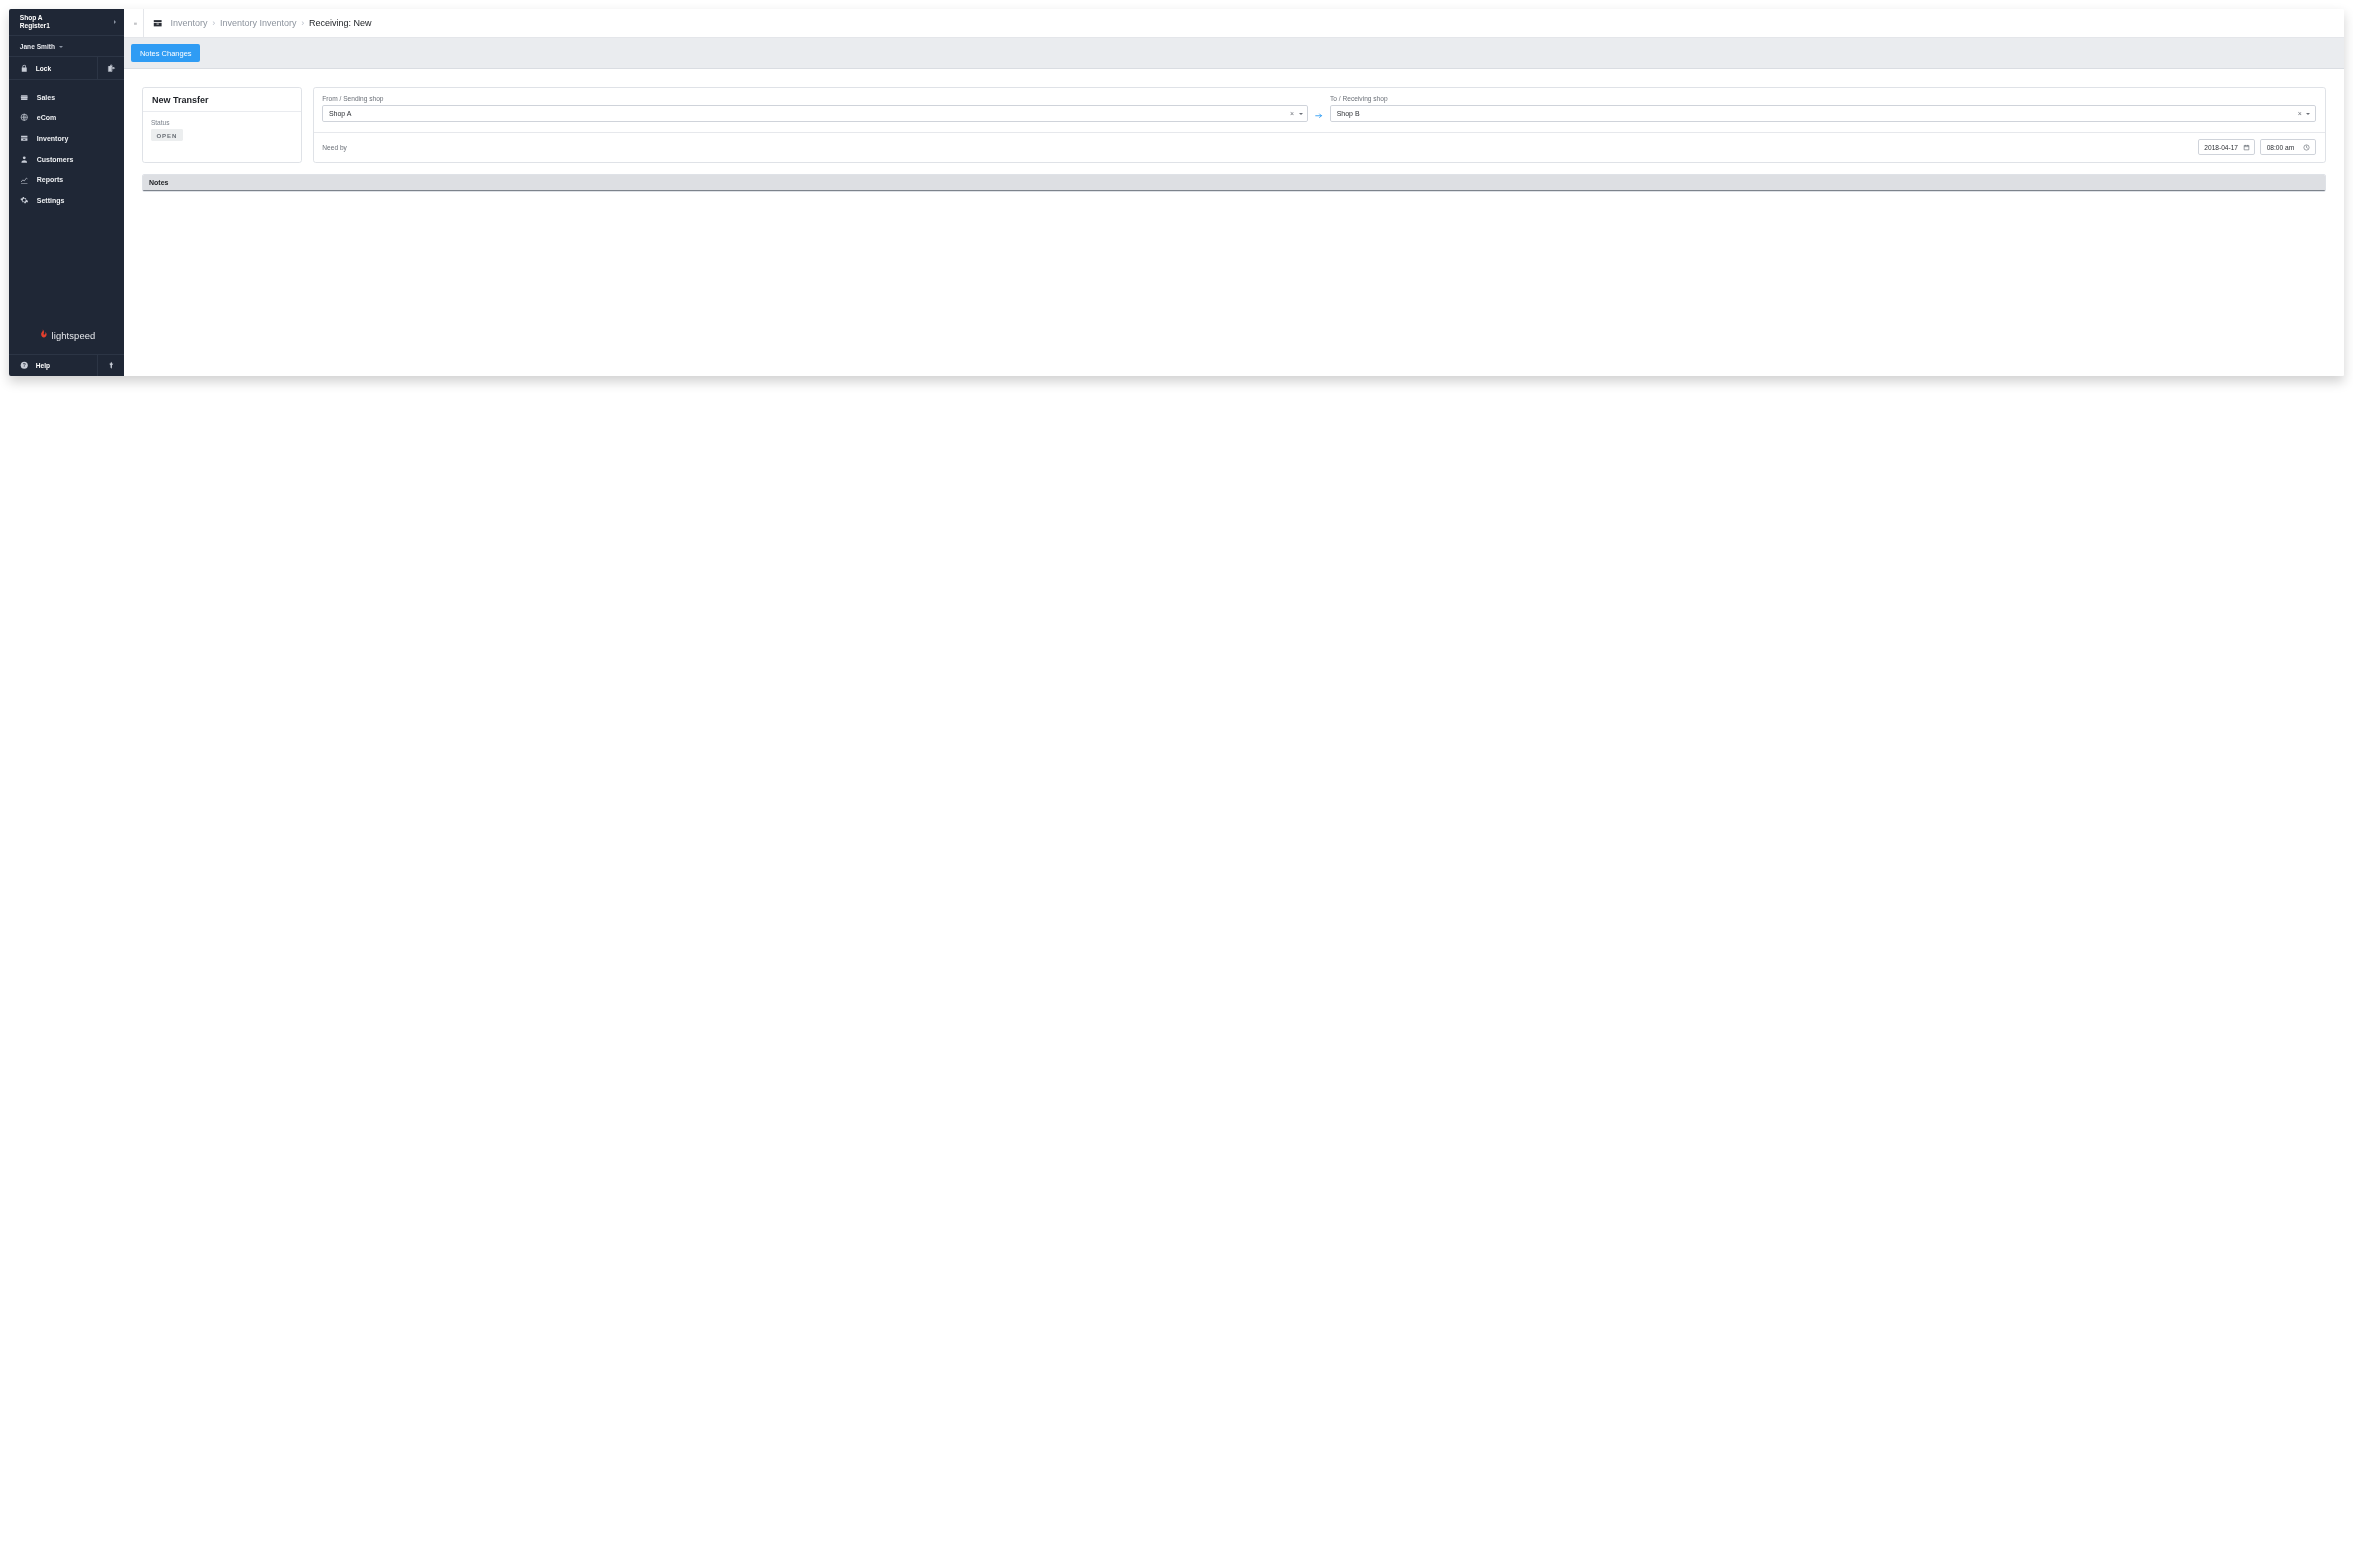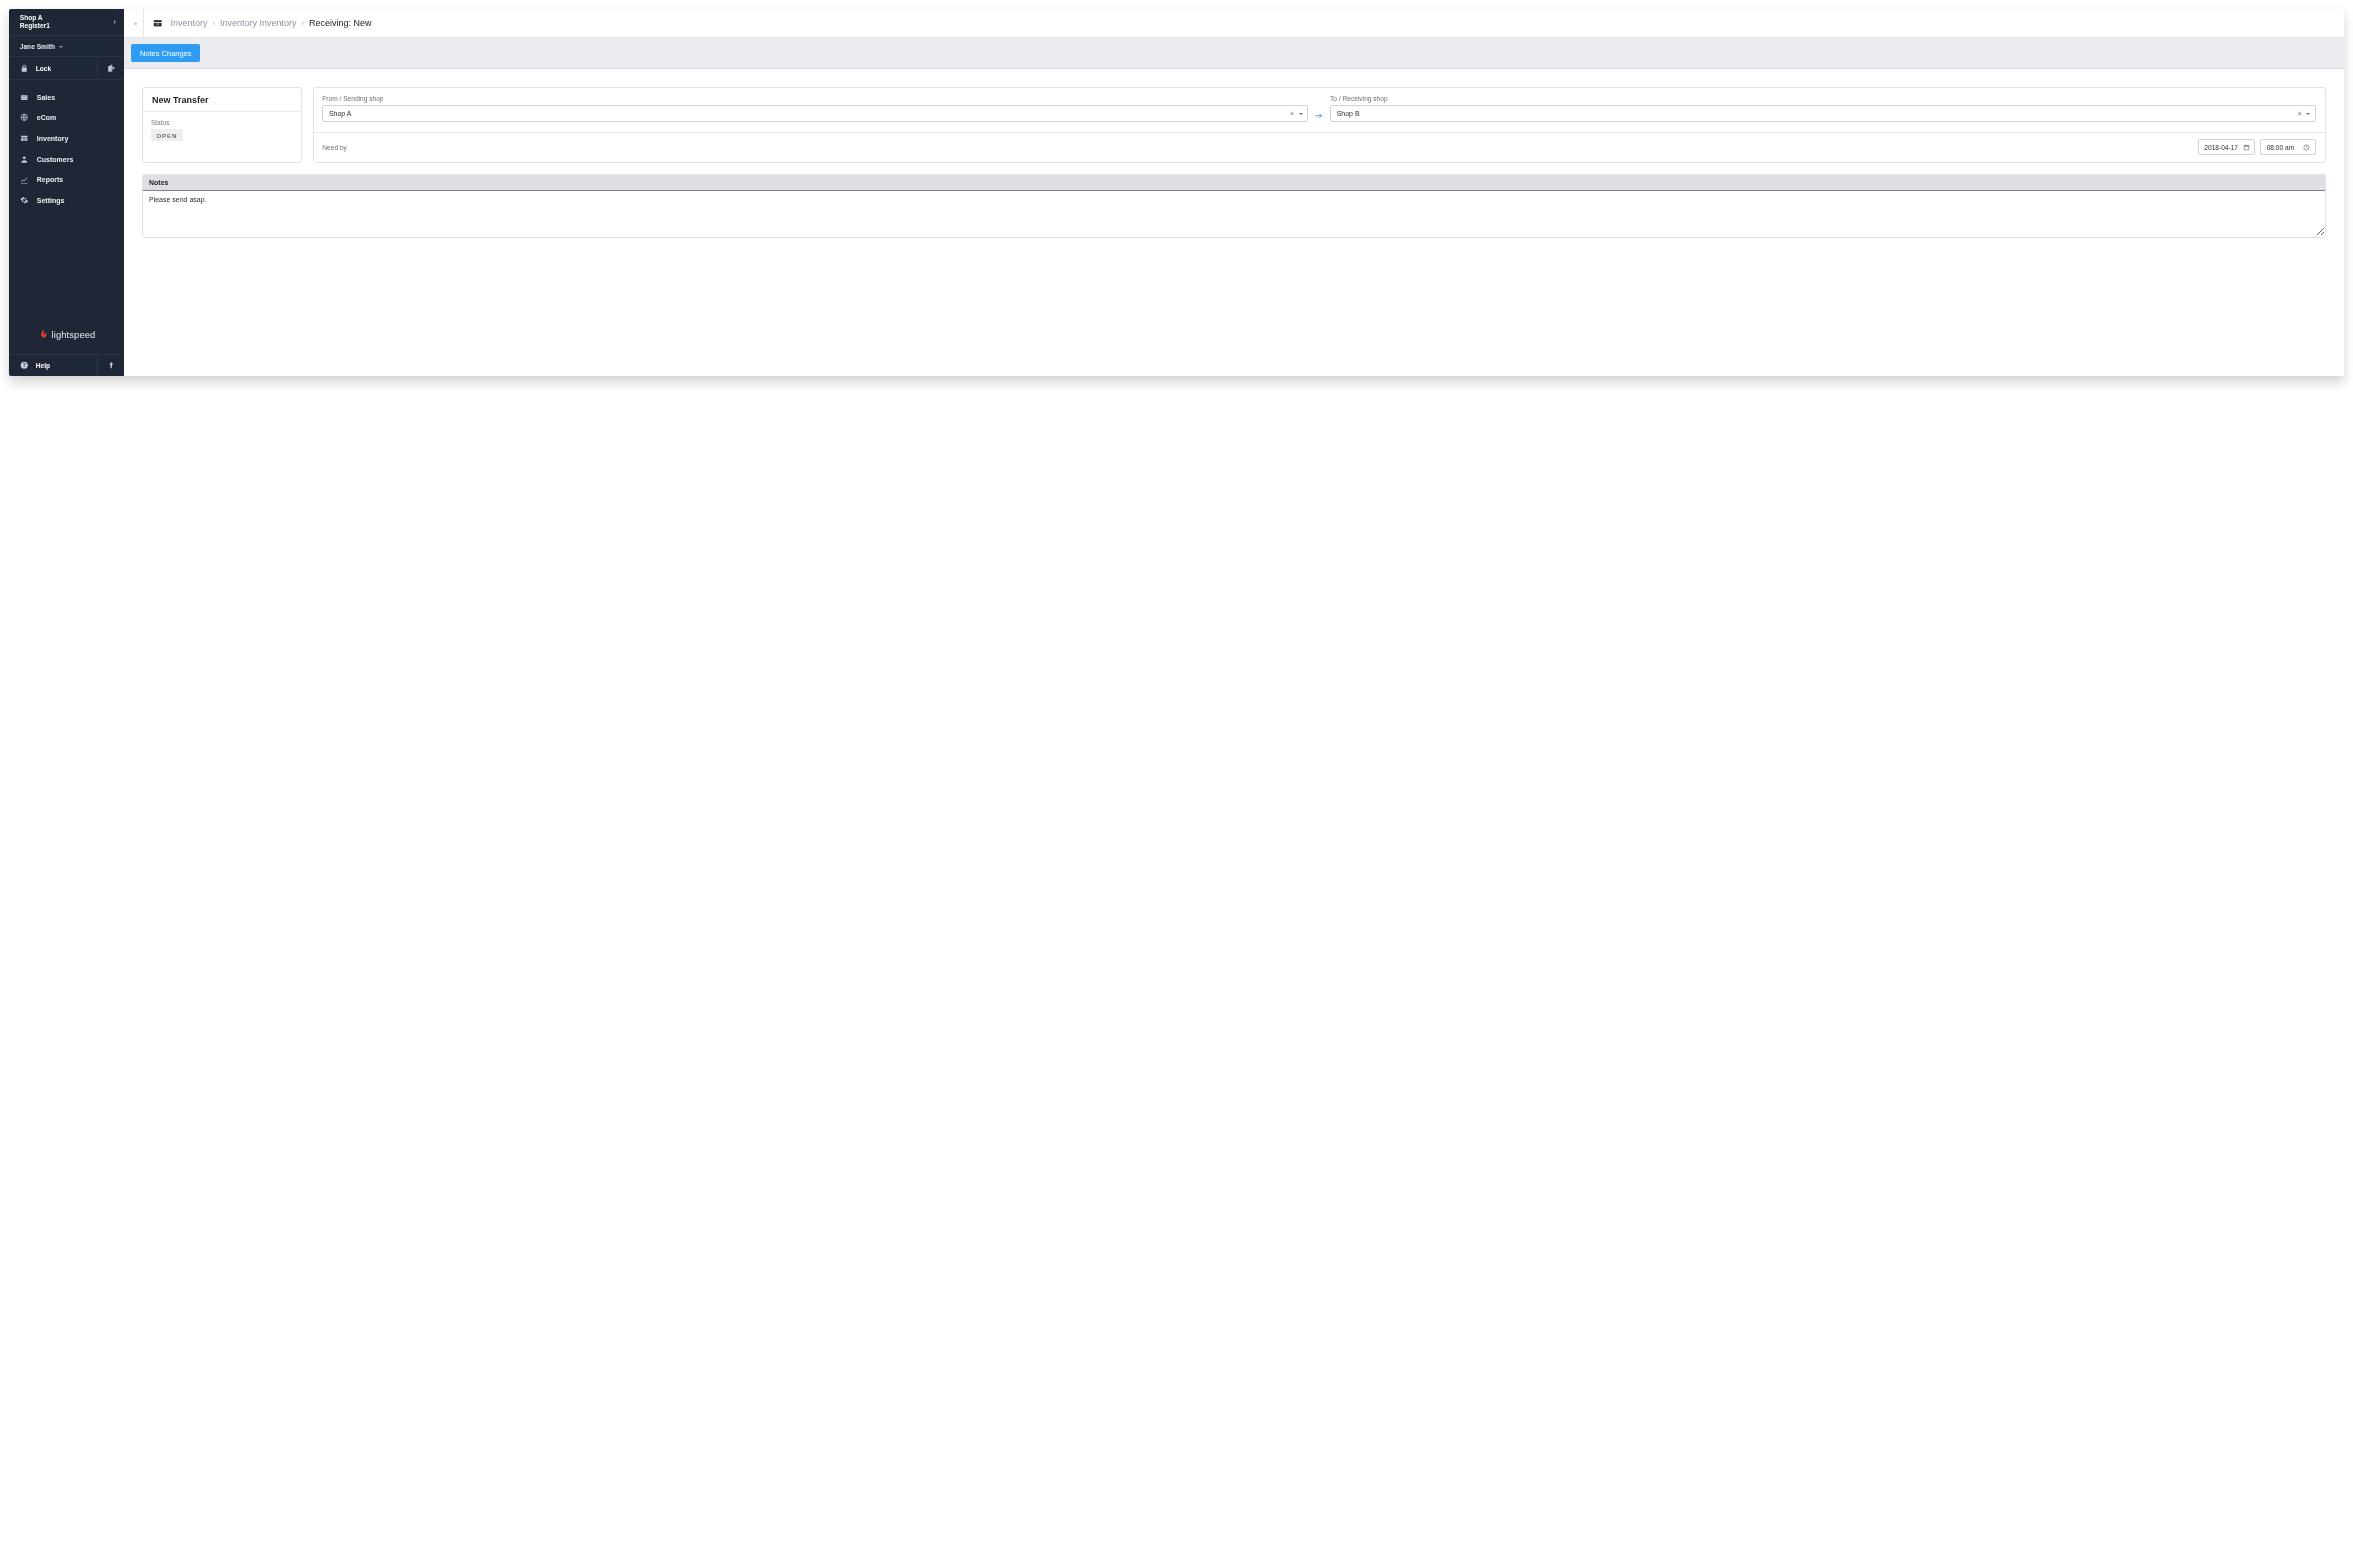--- a/index.html
+++ b/index.html
@@ -92,21 +92,21 @@
       cursor: pointer;
       font-weight: 700;
       color: #eef0f3;
       font-size: 7px;
     }
     .nav-icon { width: 8.5px; height: 8.5px; display: inline-flex; align-items: center; justify-content: center; flex-shrink: 0; }
     .nav-icon svg { width: 8.5px; height: 8.5px; fill: #c7ccd6; }
 
     .sidebar-brand {
       display: flex;
-      align-items: flex-start;
+      align-items: flex-end;
       justify-content: center;
       gap: 3.8px;
       padding: 9.4px 0 13px;
       font-size: 9.4px;
       font-weight: 400;
       color: #e9ebef;
       letter-spacing: 0.1px;
     }
     .sidebar-brand .flame { width: 9.4px; height: 11.3px; }
     .sidebar-brand .flame svg { width: 100%; height: 100%; }
@@ -506,19 +506,18 @@
                 </svg>
             </div>
           </div>
         </div>
       </div>
 
     </div>
 
     <div class="notes-section">
       <div class="notes-head">Notes</div>
-      <textarea class="notes-body" style="">Please send asap.</textarea>
     </div>
 
   </div>
 
 </main>
 
 
 </body></html>

